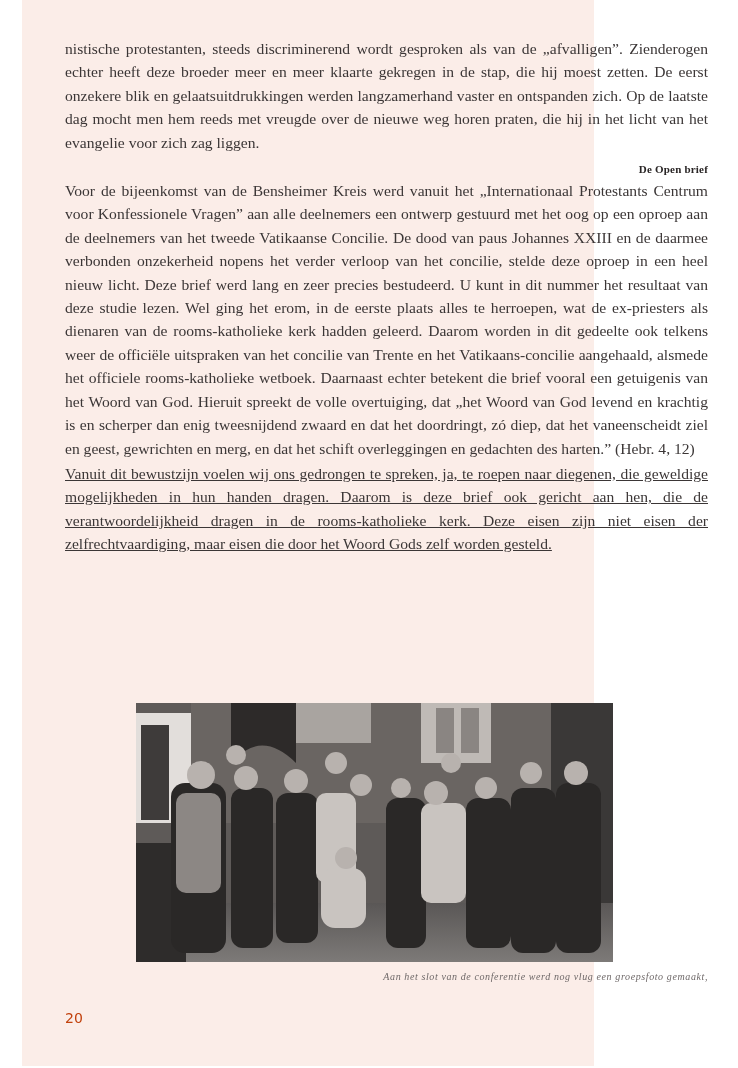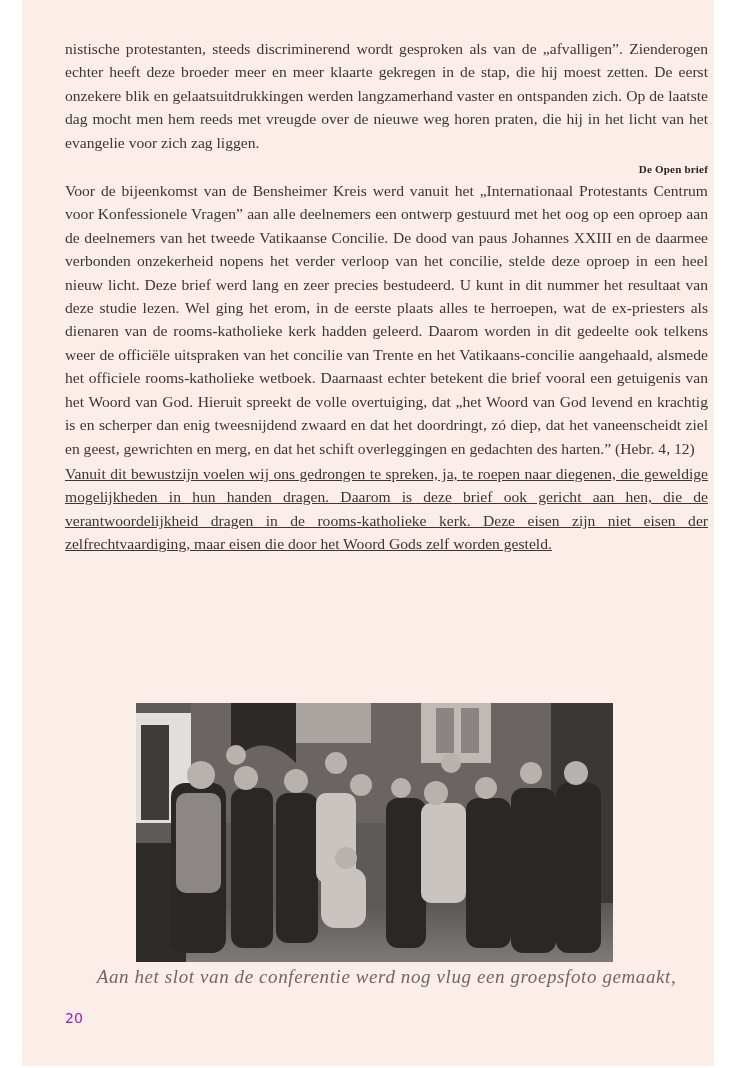--- a/index.html
+++ b/index.html
@@ -1,20 +1,20 @@
 <!DOCTYPE html>
 <html><head>
   <meta charset="utf-8">
   <style>
     * { margin: 0; padding: 0; box-sizing: border-box; }
     html, body { width: 738px; height: 1068px; background: #ffffff; overflow: hidden; }
     .page {
       position: absolute;
       left: 22px; top: 0;
-      width: 692px; height: 1066px;
+      width: 572px; height: 1066px;
       background: #fbede8;
     }
     .text-block {
       position: absolute;
       left: 43px; top: 37px;
       width: 643px;
       font-family: "Liberation Serif", "DejaVu Serif", serif;
       font-size: 15.6px;
       line-height: 23.4px;
       color: #3b3636;
@@ -37,34 +37,34 @@
       left: 114px; top: 703px;
       width: 477px; height: 259px;
       background: #6f6c6a;
       overflow: hidden;
     }
     .photo svg { width: 100%; height: 100%; display: block; }
     .caption {
       position: absolute;
       left: 43px; top: 967px;
       width: 643px;
-      text-align: center;
+      text-align: right;
       font-family: "Liberation Serif", serif;
       font-style: italic;
-      font-size: 19px;
+      font-size: 10px;
       line-height: 20px;
       color: #6e6868;
       letter-spacing: 0.6px;
     }
     .page-number {
       position: absolute;
       left: 43px; top: 1010px;
       font-family: "DejaVu Sans", sans-serif;
       font-size: 14px;
-      color: #a21caf;
+      color: #c2410c;
     }
   </style>
 </head>
 <body>
 
 <div class="page">
 
   <div class="text-block">
     <p>nistische protestanten, steeds discriminerend wordt gesproken als van de „afvalligen”. Zienderogen echter heeft deze broeder meer en meer klaarte gekregen in de stap, die hij moest zetten. De eerst onzekere blik en gelaatsuitdrukkingen werden langzamerhand vaster en ontspanden zich. Op de laatste dag mocht men hem reeds met vreugde over de nieuwe weg horen praten, die hij in het licht van het evangelie voor zich zag liggen.</p>
     <div class="section-heading">De Open brief</div>

